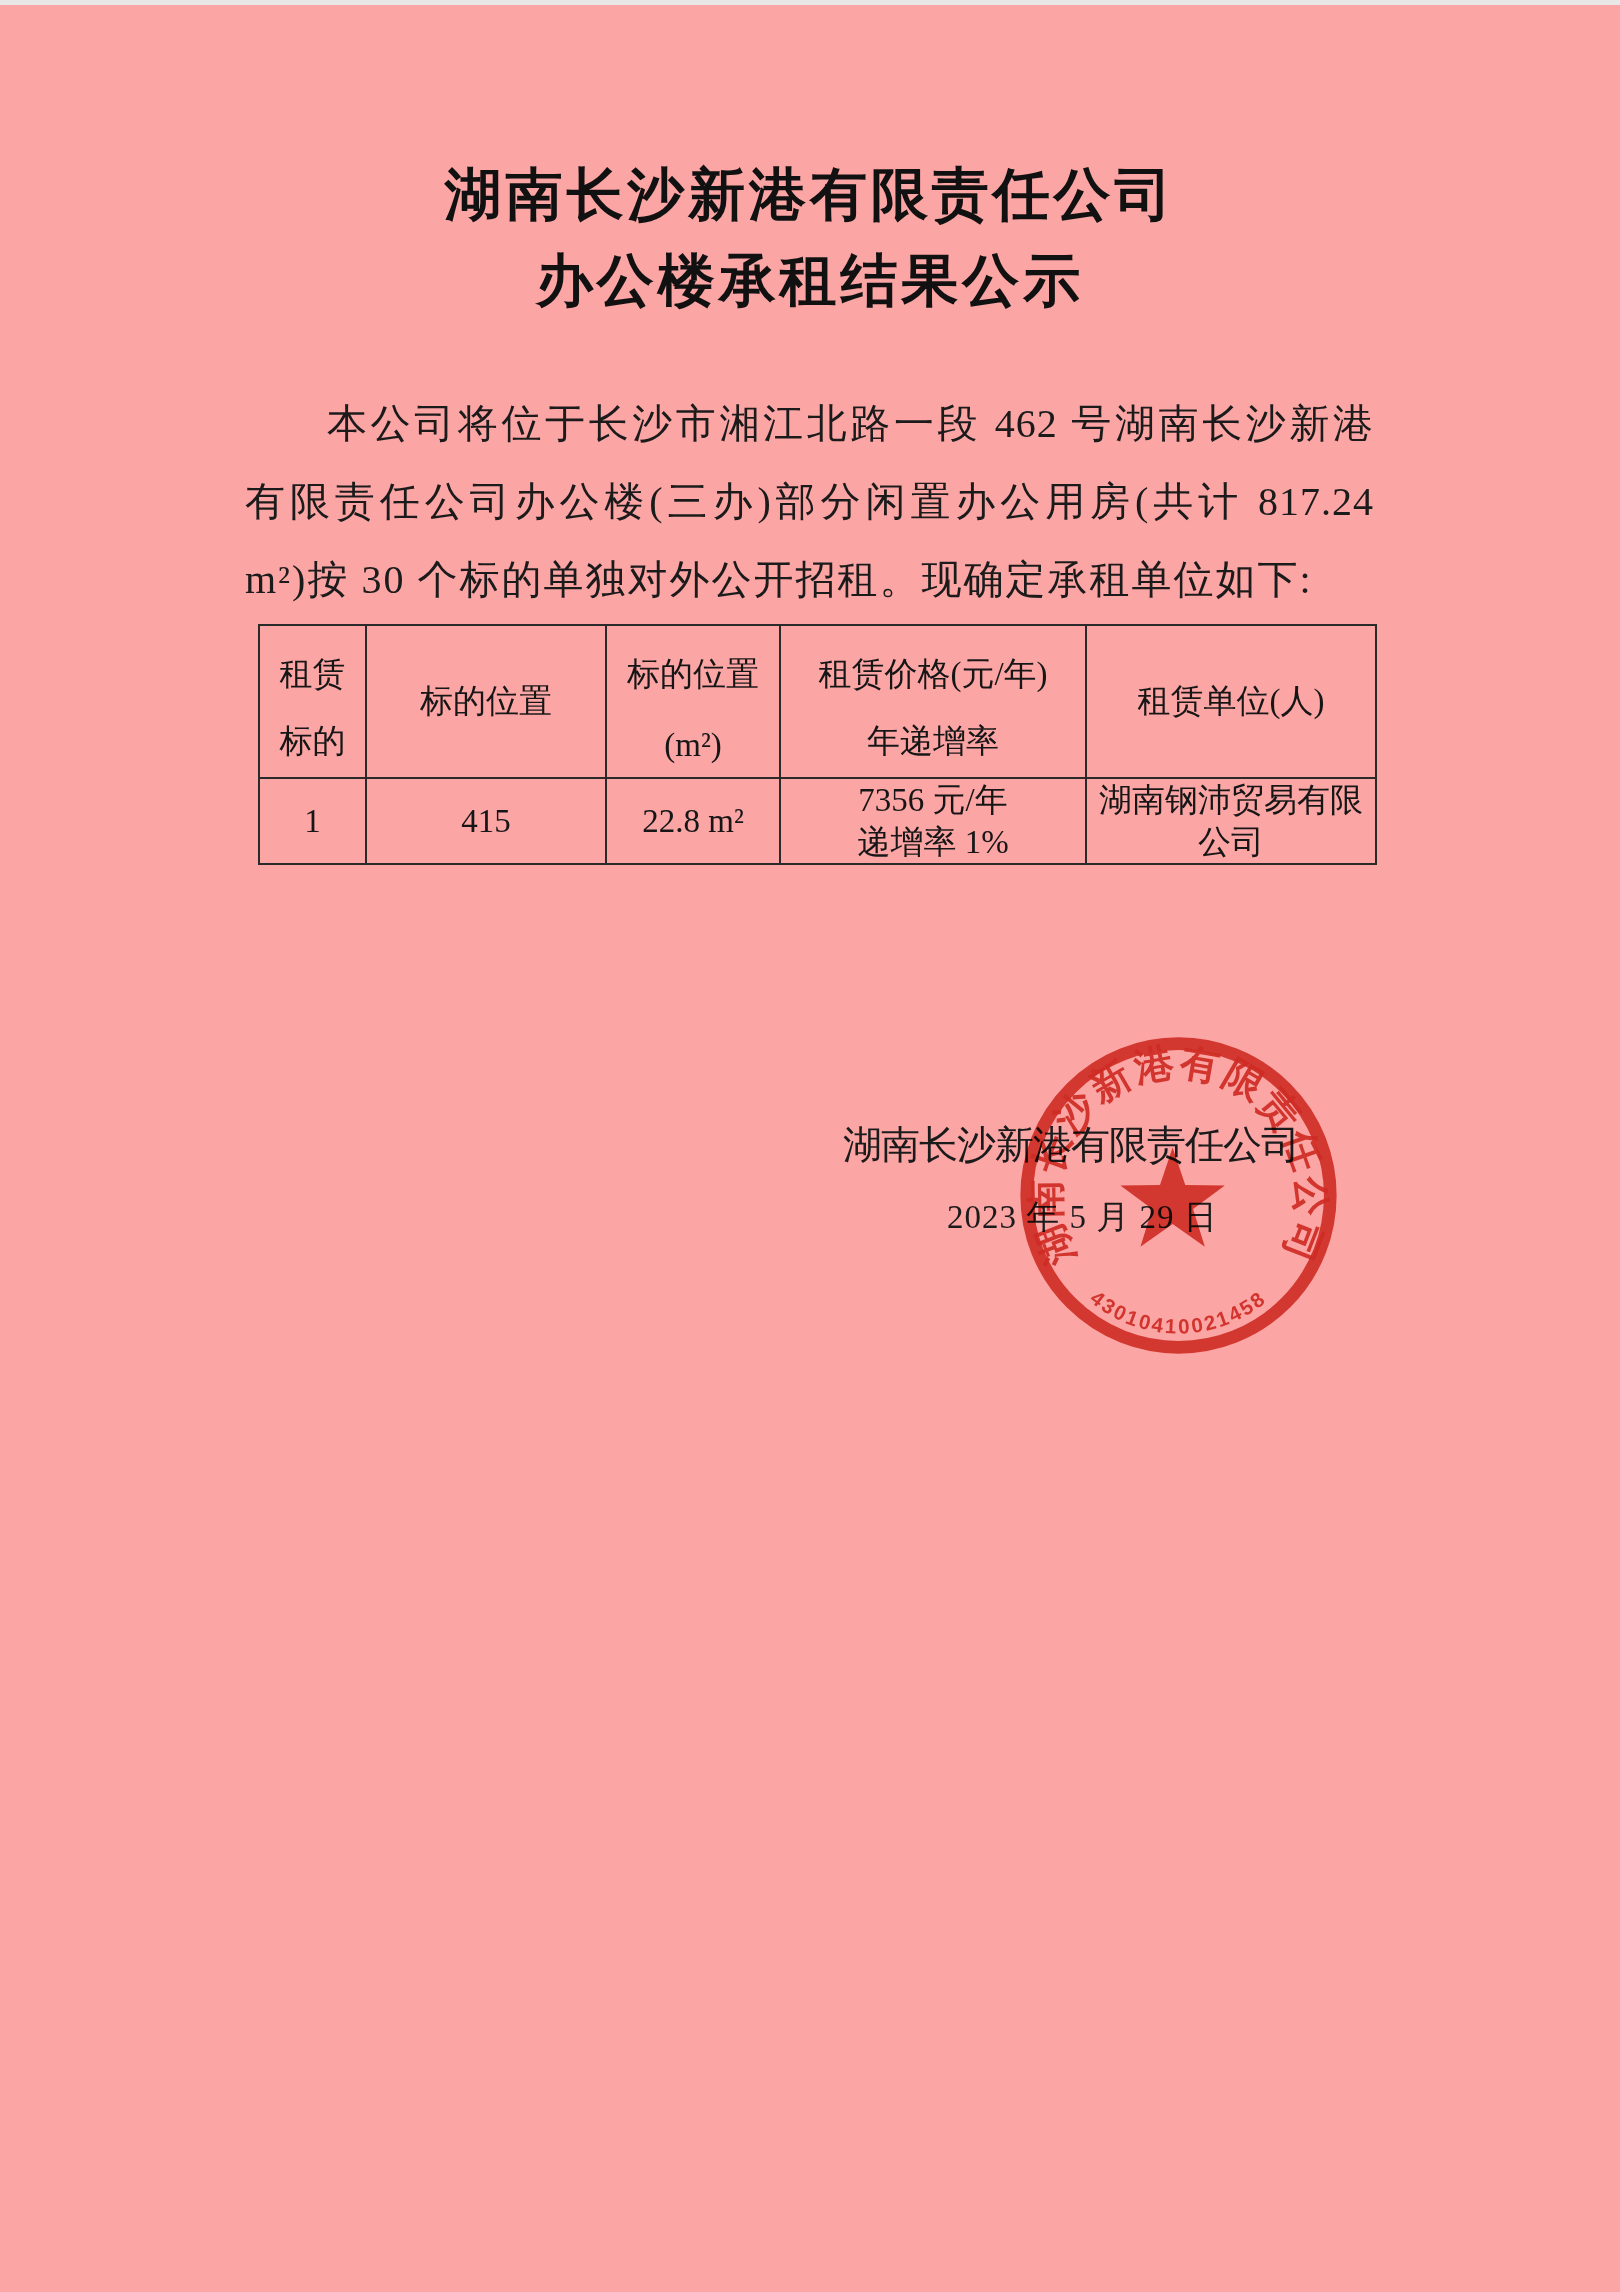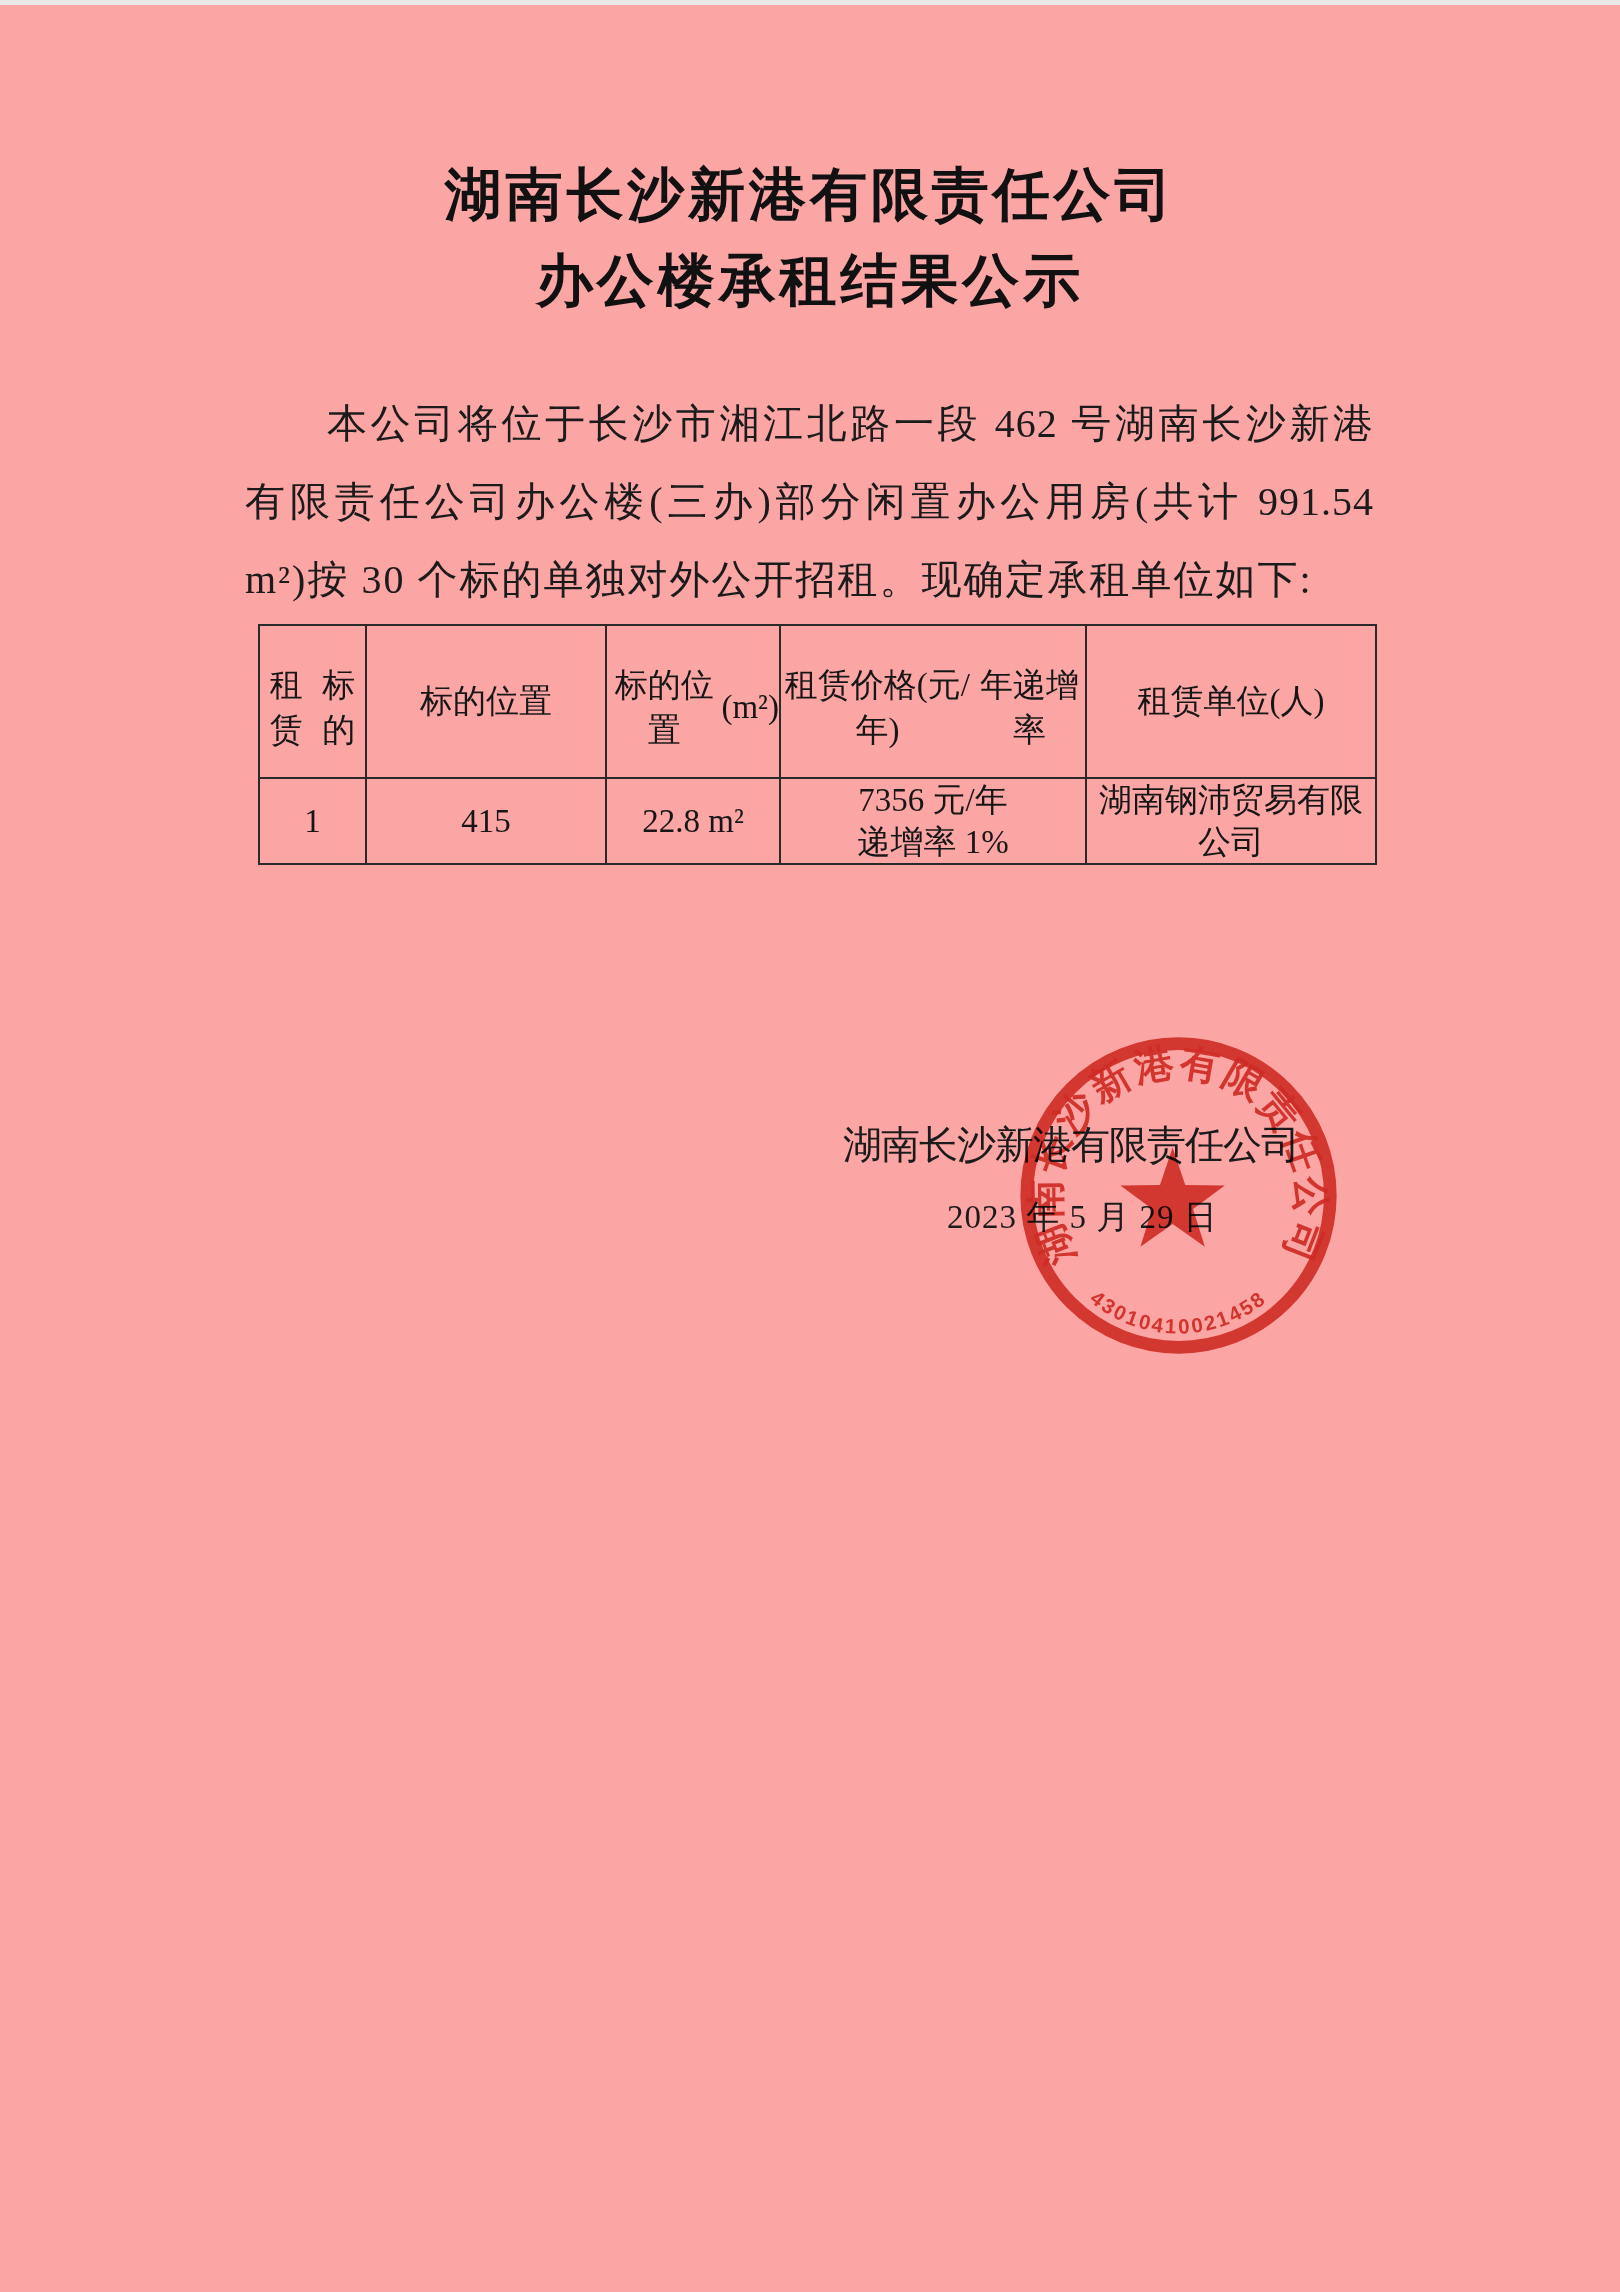--- a/index.html
+++ b/index.html
@@ -70,21 +70,21 @@
   }
   .col1 { width: 107px; }
   .col2 { width: 240px; }
   .col3 { width: 174px; }
   .col4 { width: 306px; }
   .col5 { width: 290px; }
   .hdr-row td { height: 150px; }
   .data-row td { height: 82px; }
   .stack {
     display: flex;
-    flex-direction: row;
+    flex-direction: column;
     justify-content: space-between;
     align-items: center;
     height: 112px;
     padding: 25.5px 0 13.7px 0;
   }
   .tight { line-height: 42px; }
   .wrap2 {
     line-height: 42px;
     padding: 0 7.8px;
   }
@@ -126,21 +126,21 @@
 
 <div class="page">
 
   <div class="title-block">
     <div>湖南长沙新港有限责任公司</div>
     <div>办公楼承租结果公示</div>
   </div>
 
   <div class="body-block">
     <div class="body-line indent">本公司将位于长沙市湘江北路一段 462 号湖南长沙新港</div>
-    <div class="body-line">有限责任公司办公楼(三办)部分闲置办公用房(共计 991.54</div>
+    <div class="body-line">有限责任公司办公楼(三办)部分闲置办公用房(共计 817.24</div>
     <div class="body-line last">m²)按 30 个标的单独对外公开招租。现确定承租单位如下:</div>
   </div>
 
   <table class="bid-table">
     <colgroup>
       <col class="col1">
         <col class="col2">
         <col class="col3">
         <col class="col4">
         <col class="col5">

